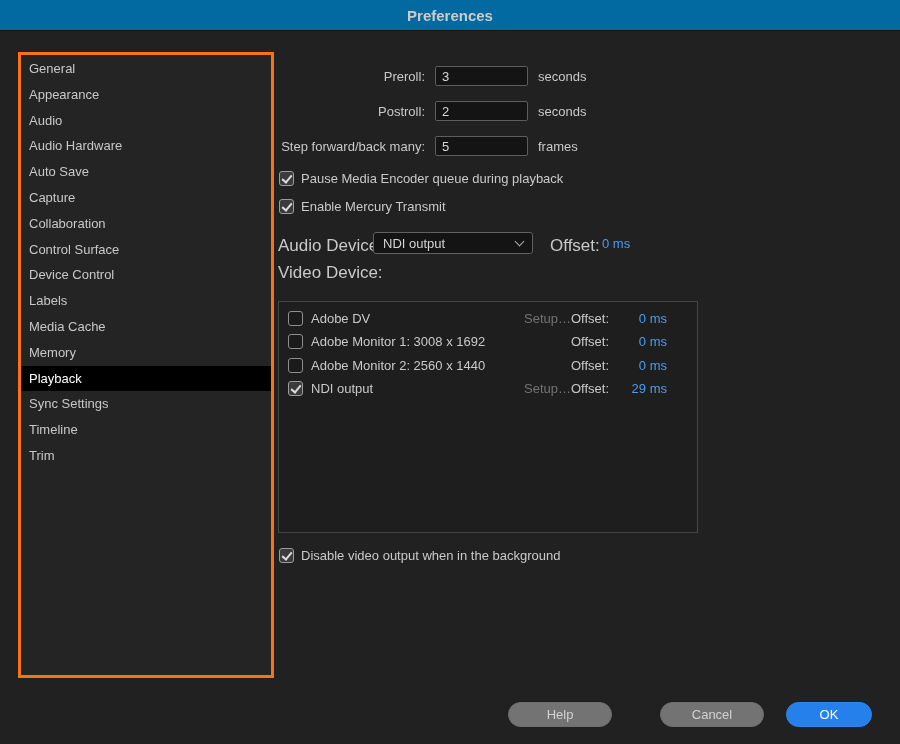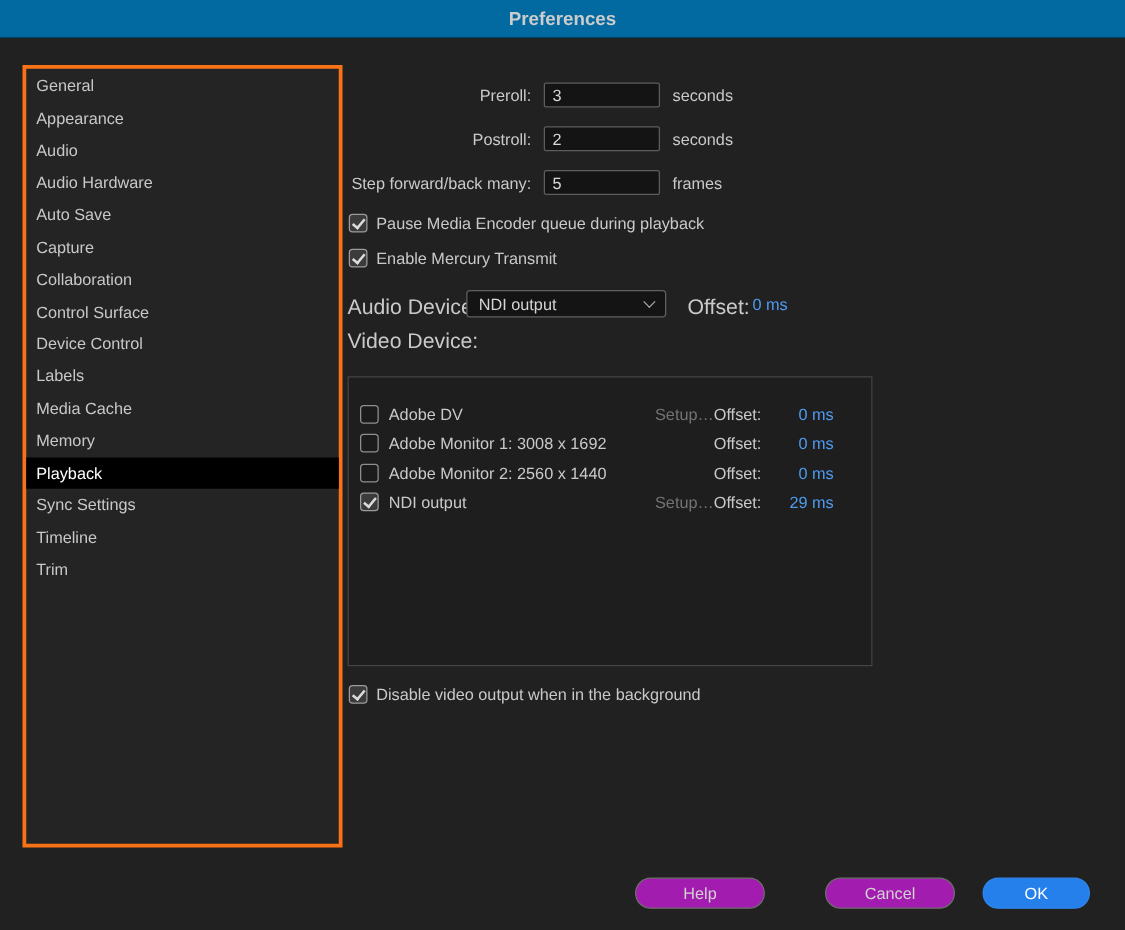--- a/index.html
+++ b/index.html
@@ -66,34 +66,34 @@
   }
   .chev {
     margin-left: auto; width: 7px; height: 7px;
     border-right: 1.5px solid #ababab; border-bottom: 1.5px solid #ababab;
     transform: rotate(45deg); margin-top: -3px;
   }
 
   
   .video-box {
     position: absolute; left: 278px; top: 301px; width: 420px; height: 232px;
-    border: 1px solid #454545; background: #1e1e1e; padding-top: 18px;
+    border: 1px solid #454545; background: #1e1e1e; padding-top: 5px;
   }
   .vrow { display: flex; align-items: center; height: 23.3px; padding: 0 30px 0 9px; font-size: 13px; color: #c9c9c9; }
   .vrow .checkbox { margin-right: 8px; }
   .vname { flex: 1; white-space: nowrap; overflow: hidden; }
   .vsetup { width: 47px; color: #737373; cursor: default; }
   .volabel { width: 46px; }
   .voval { width: 50px; text-align: right; color: #4e9cf0; }
 
   
   .btn {
     position: absolute; top: 702px; height: 25px; border-radius: 12.5px;
     font-size: 13px; display: flex; align-items: center; justify-content: center;
-    color: #d2d2d2; background: #a21caf; border: 1px solid #6e6e6e; cursor: default;
+    color: #d2d2d2; background: #737373; border: 1px solid #6e6e6e; cursor: default;
     font-family: "Liberation Sans", sans-serif;
   }
   .btn.primary { background: #2680eb; border-color: #2f86ec; color: #ffffff; }
 </style>
 </head>
 <body>
 
 <div class="dialog">
 
   <div class="titlebar">

